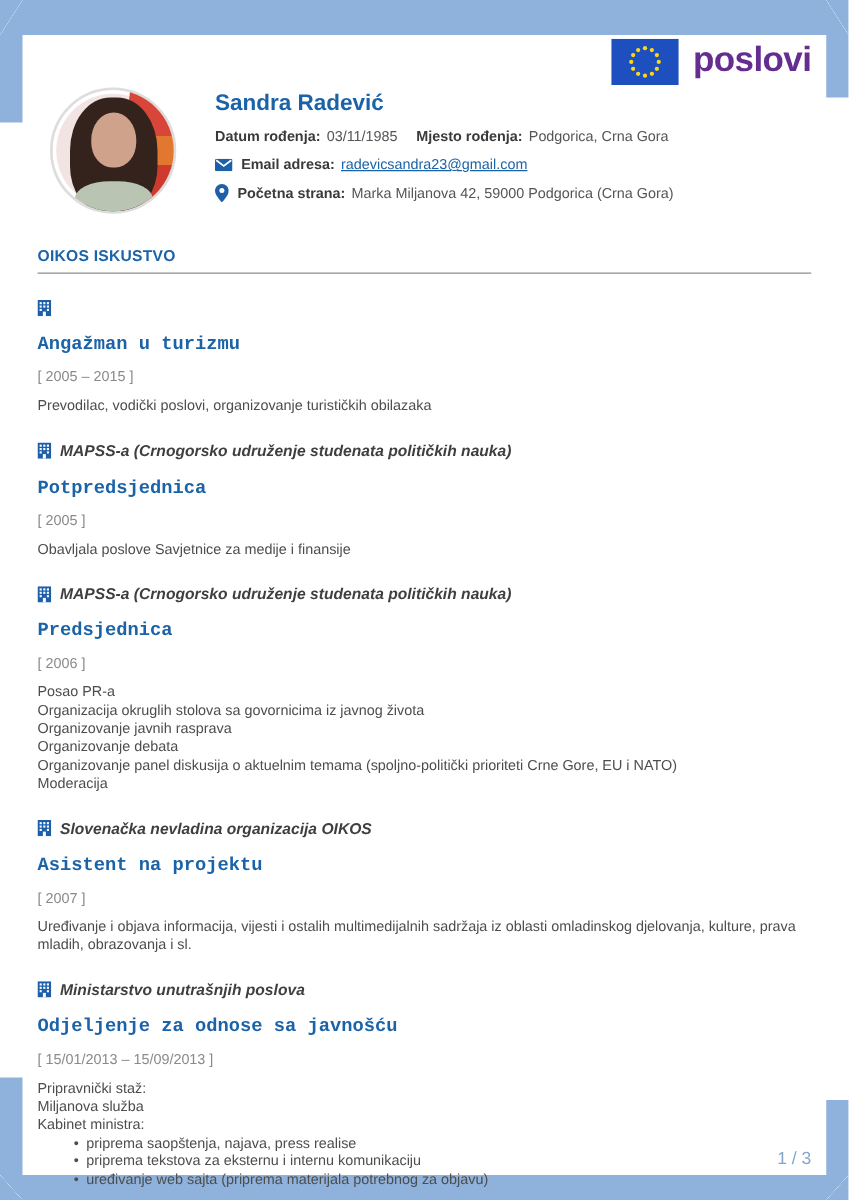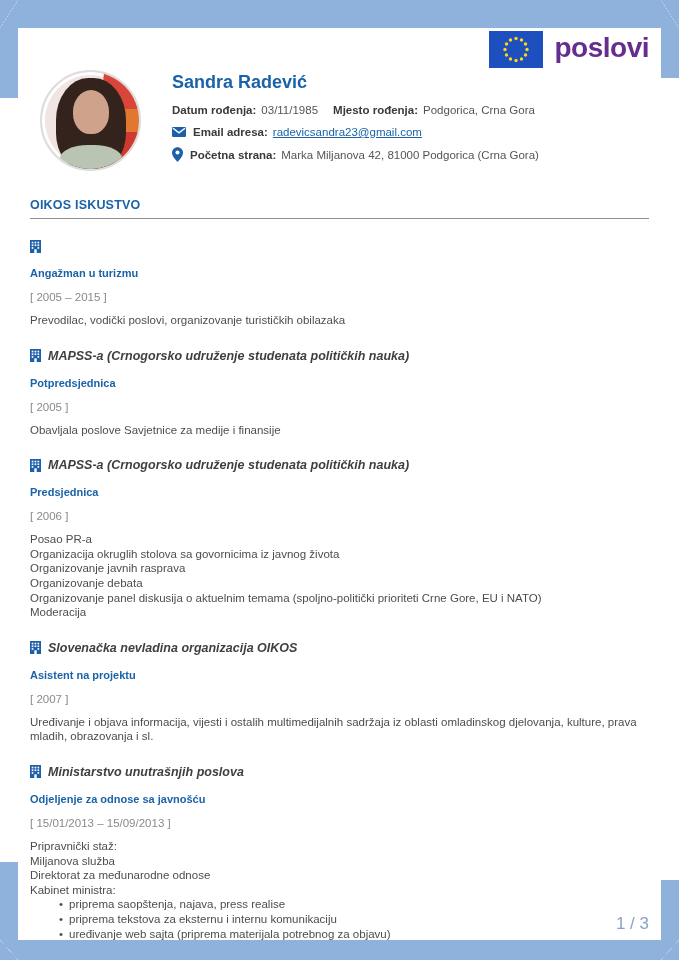--- a/index.html
+++ b/index.html
@@ -40,27 +40,27 @@
   .info-row .lbl{font-weight:700;color:#3a3a3a;margin-right:5px;}
   .info-row .lbl2{font-weight:700;color:#3a3a3a;margin-left:15px;margin-right:5px;}
   .info-row .ic{margin-right:7px;display:inline-flex;flex:none;}
   a.mail-link{color:#1b63a8;text-decoration:underline;}
 
   .section-title{margin-top:27px;font-size:12.5px;font-weight:700;color:#1b63a8;letter-spacing:.2px;}
   .section-rule{border:none;border-top:1px solid #8f8f8f;margin:6px 0 0 0;}
 
   .org-row{margin-top:21px;display:flex;align-items:center;gap:7px;}
   .org-name{font-size:12.5px;font-weight:700;font-style:italic;color:#3f3f3f;}
-  .entry-title{margin:14px 0 0 0;font-size:11px;font-weight:700;color:#1b63a8;}
+  .entry-title{margin:14px 0 0 0;font-size:15px;font-weight:700;color:#1b63a8;font-family:Liberation Mono, monospace;}
   .entry-period{margin-top:12px;font-size:11.5px;color:#8a8a8a;}
   .entry-lines{margin-top:10px;font-size:11.5px;line-height:14.6px;color:#4d4d4d;}
   .entry-bullets{margin:0;padding:0 0 0 29px;list-style:none;font-size:11.5px;line-height:14.6px;color:#4d4d4d;}
   .entry-bullets li::before{content:"\2022";margin-right:6px;}
 
-  .page-num{position:absolute;right:30px;bottom:26px;font-size:17px;color:#85a3cb;text-align:center;}
+  .page-num{position:absolute;right:30px;bottom:26px;font-size:14px;color:#85a3cb;text-align:center;}
 </style>
 </head>
 <body>
 
 <div class="page">
 
   <div class="band band-top"></div>
   <div class="band band-bottom"></div>
   <div class="band side-tl"></div>
   <div class="band side-tr"></div>
@@ -120,21 +120,21 @@
           <a class="mail-link">radevicsandra23@gmail.com</a>
         </div>
         <div class="info-row">
           <span class="ic">
             <svg width="11" height="15" viewBox="0 0 12 16">
                 <path d="M6 0 C2.7 0 0 2.7 0 6 c0 4.4 6 10 6 10 s6 -5.6 6 -10 C12 2.7 9.3 0 6 0 z" fill="#1d5fa8"></path>
                 <circle cx="6" cy="5.7" r="2.2" fill="#fff"></circle>
               </svg>
           </span>
           <span class="lbl">Početna strana:</span>
-          <span>Marka Miljanova 42, 81000 Podgorica (Crna Gora)</span>
+          <span>Marka Miljanova 42, 59000 Podgorica (Crna Gora)</span>
         </div>
       </div>
     </div>
 
     <div class="section-title">OIKOS ISKUSTVO</div>
     <hr class="section-rule">
 
     <div id="entries">
         <div class="org-row">
           <span style="display: inline-flex;">
@@ -253,21 +253,20 @@
               </g>
             </svg>
           </span>
           <span class="org-name">Ministarstvo unutrašnjih poslova</span>
         </div>
         <h3 class="entry-title">Odjeljenje za odnose sa javnošću</h3>
         <div class="entry-period">[ 15/01/2013 – 15/09/2013 ]</div>
         <div class="entry-lines">
           <div>Pripravnički staž:</div>
           <div>Miljanova služba</div>
-          <div>Direktorat za međunarodne odnose</div>
           <div>Kabinet ministra:</div>
         </div>
         <ul class="entry-bullets">
           <li>priprema saopštenja, najava, press realise</li>
           <li>priprema tekstova za eksternu i internu komunikaciju</li>
           <li>uređivanje web sajta (priprema materijala potrebnog za objavu)</li>
         </ul>
       </div>
 
   </div>

